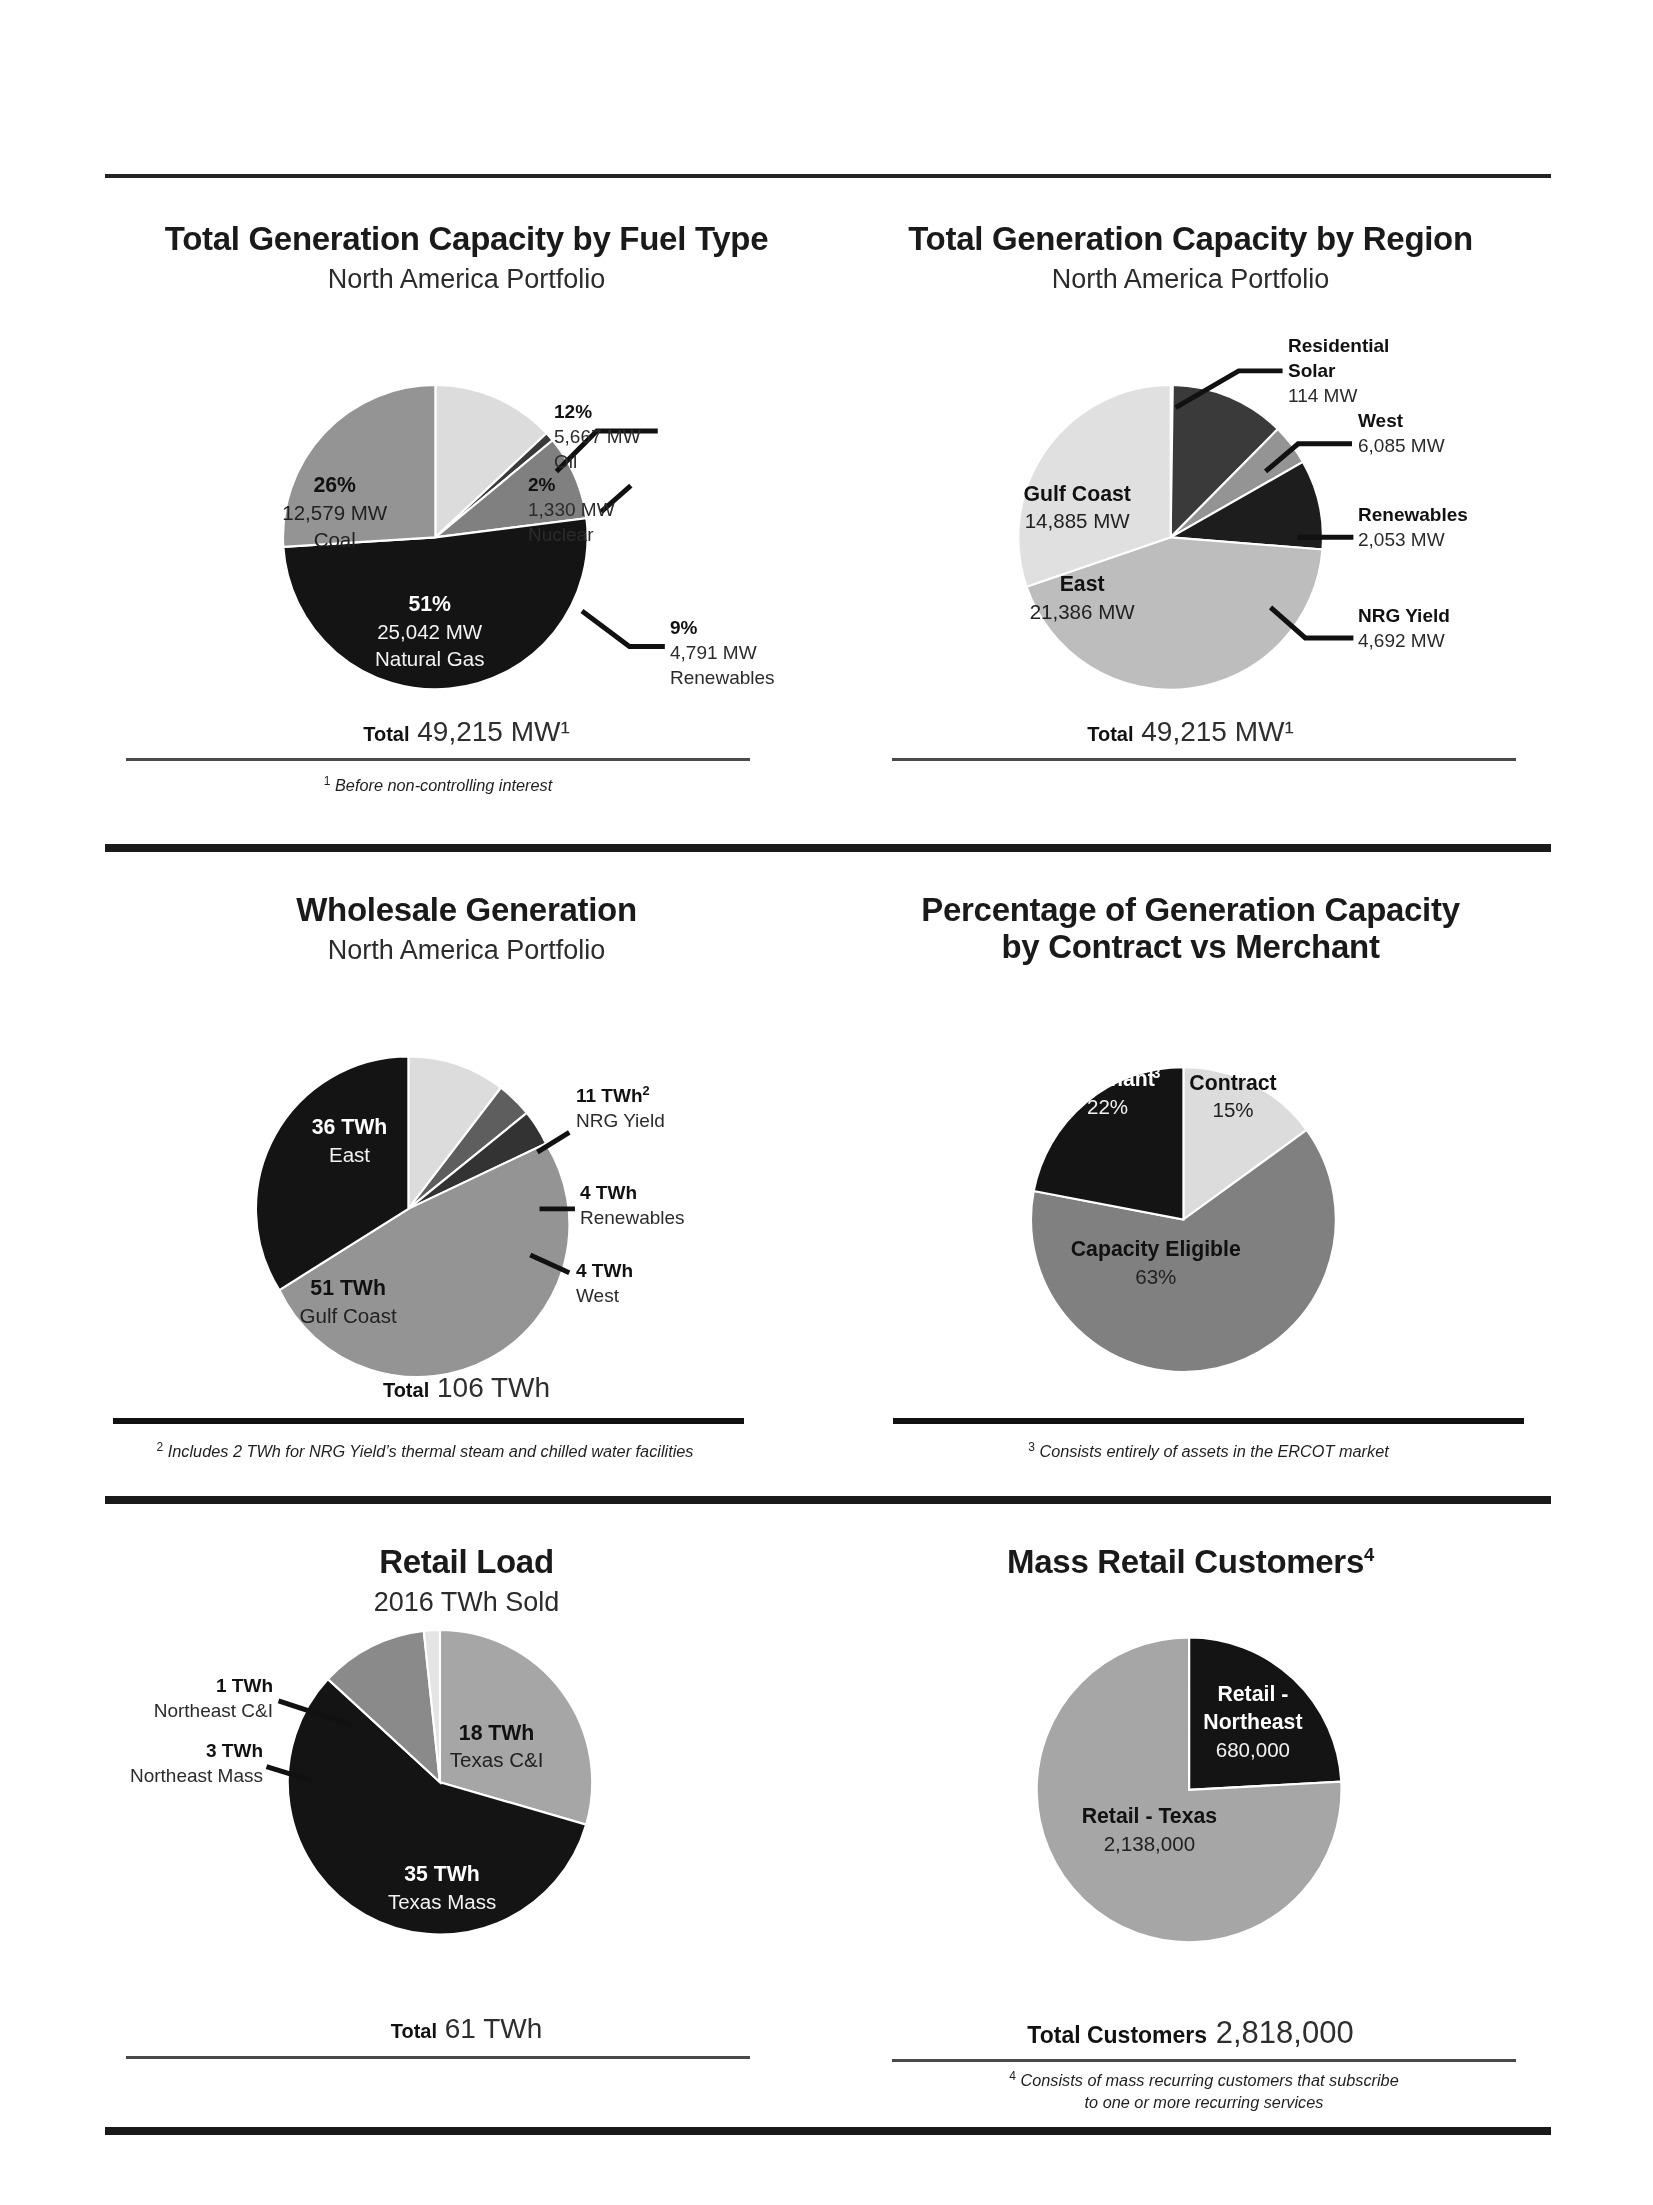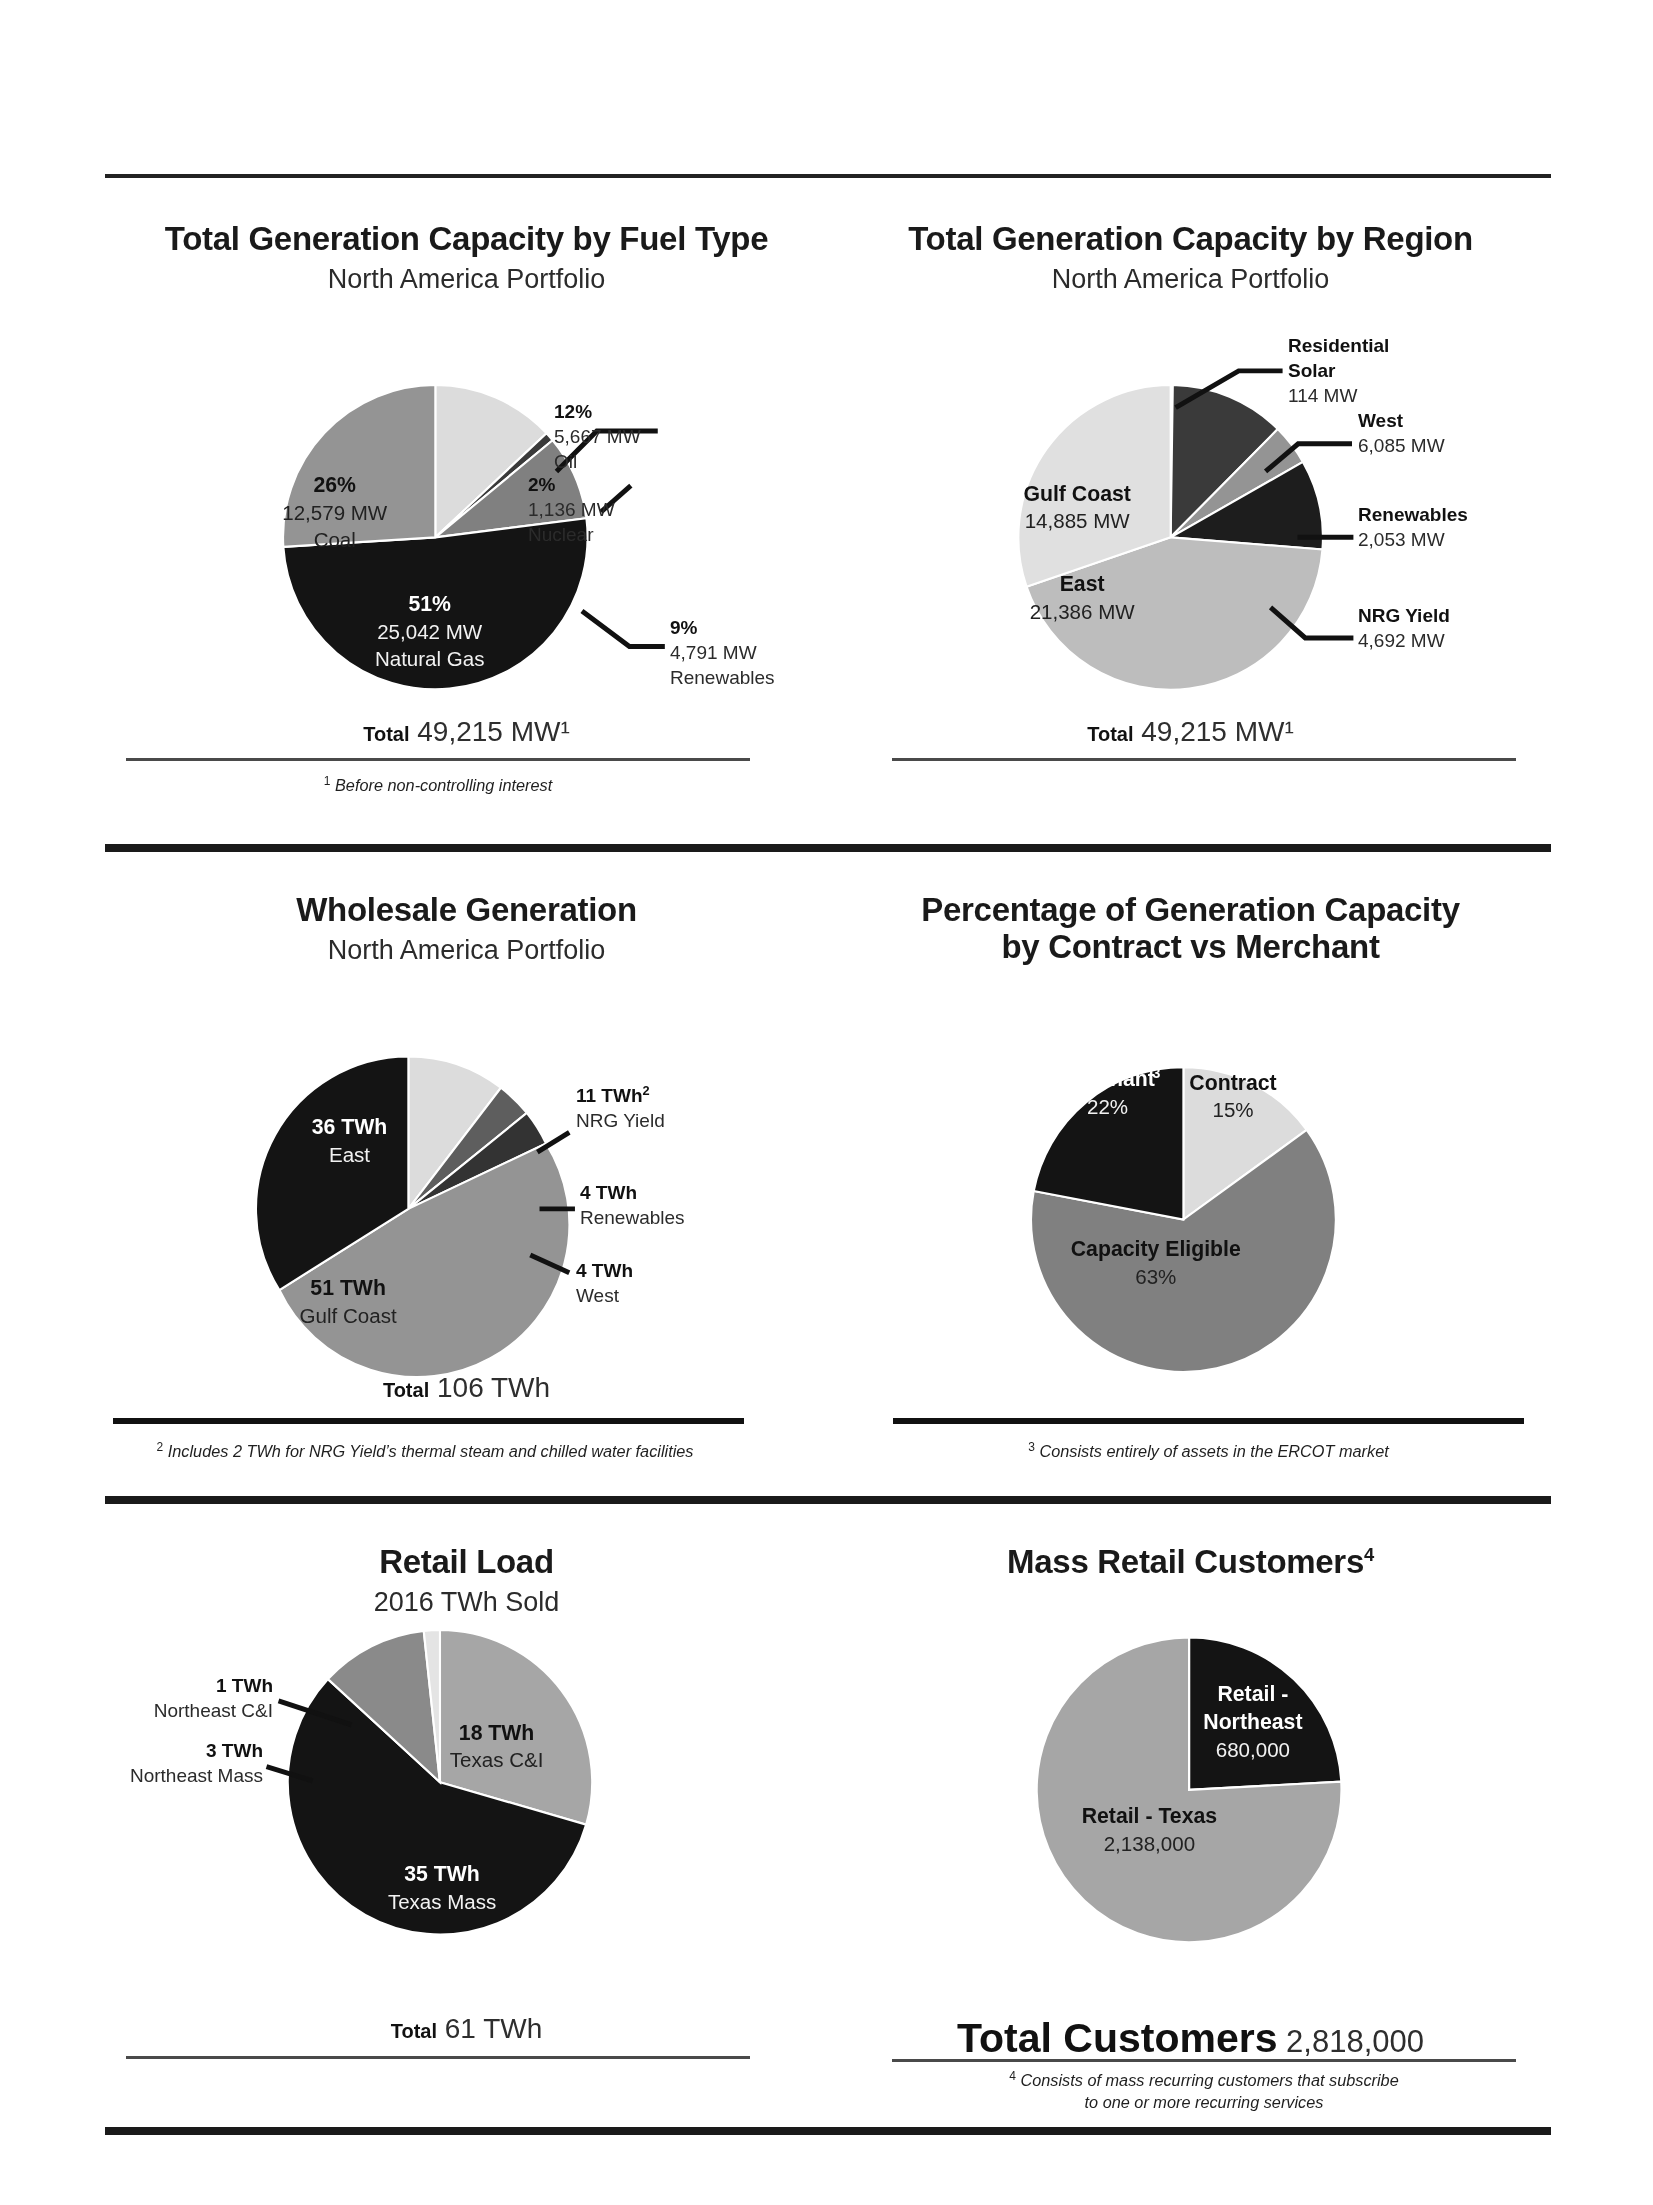--- a/index.html
+++ b/index.html
@@ -80,21 +80,21 @@
       <polyline points="673,432 740,482 790,482" fill="none" stroke="#111111" stroke-width="7"></polyline>
     </svg>
 
     <div class="lbl right" style="left:449px;top:94px;">
       <div class="hd">12%</div>
       <div class="v">5,667 MW</div>
       <div class="n">Oil</div>
     </div>
     <div class="lbl right" style="left:423px;top:167px;">
       <div class="hd">2%</div>
-      <div class="v">1,136 MW</div>
+      <div class="v">1,330 MW</div>
       <div class="n">Nuclear</div>
     </div>
     <div class="lbl right" style="left:565px;top:310px;">
       <div class="hd">9%</div>
       <div class="v">4,791 MW</div>
       <div class="n">Renewables</div>
     </div>
   </div>
 
   <div class="total-line" style="left:105px;top:716px;width:723px;">
@@ -337,21 +337,21 @@
         <text x="598" y="198" text-anchor="middle" font-size="29" fill="#f2f2f2">680,000</text>
       </g>
       <g class="pie-txt">
         <text class="pt-b" x="452" y="292" text-anchor="middle" font-size="30" fill="#111111">Retail - Texas</text>
         <text x="452" y="331" text-anchor="middle" font-size="29" fill="#222222">2,138,000</text>
       </g>
     </svg>
   </div>
 
   <div class="total-line" style="left:829px;top:2015px;width:723px;font-size:31px;">
-    <b style="font-size:41px;">Total Customers</b>
+    <b style="font-size:23px;">Total Customers</b>
     <span>2,818,000</span>
   </div>
   <div class="total-rule" style="left:892px;top:2059px;width:624px;"></div>
   <div class="fnote" style="left:892px;top:2068px;width:624px;">
     <div>
       <sup>4</sup>
       <span>Consists of mass recurring customers that subscribe</span>
     </div>
     <div>
       <span>to one or more recurring services</span>

